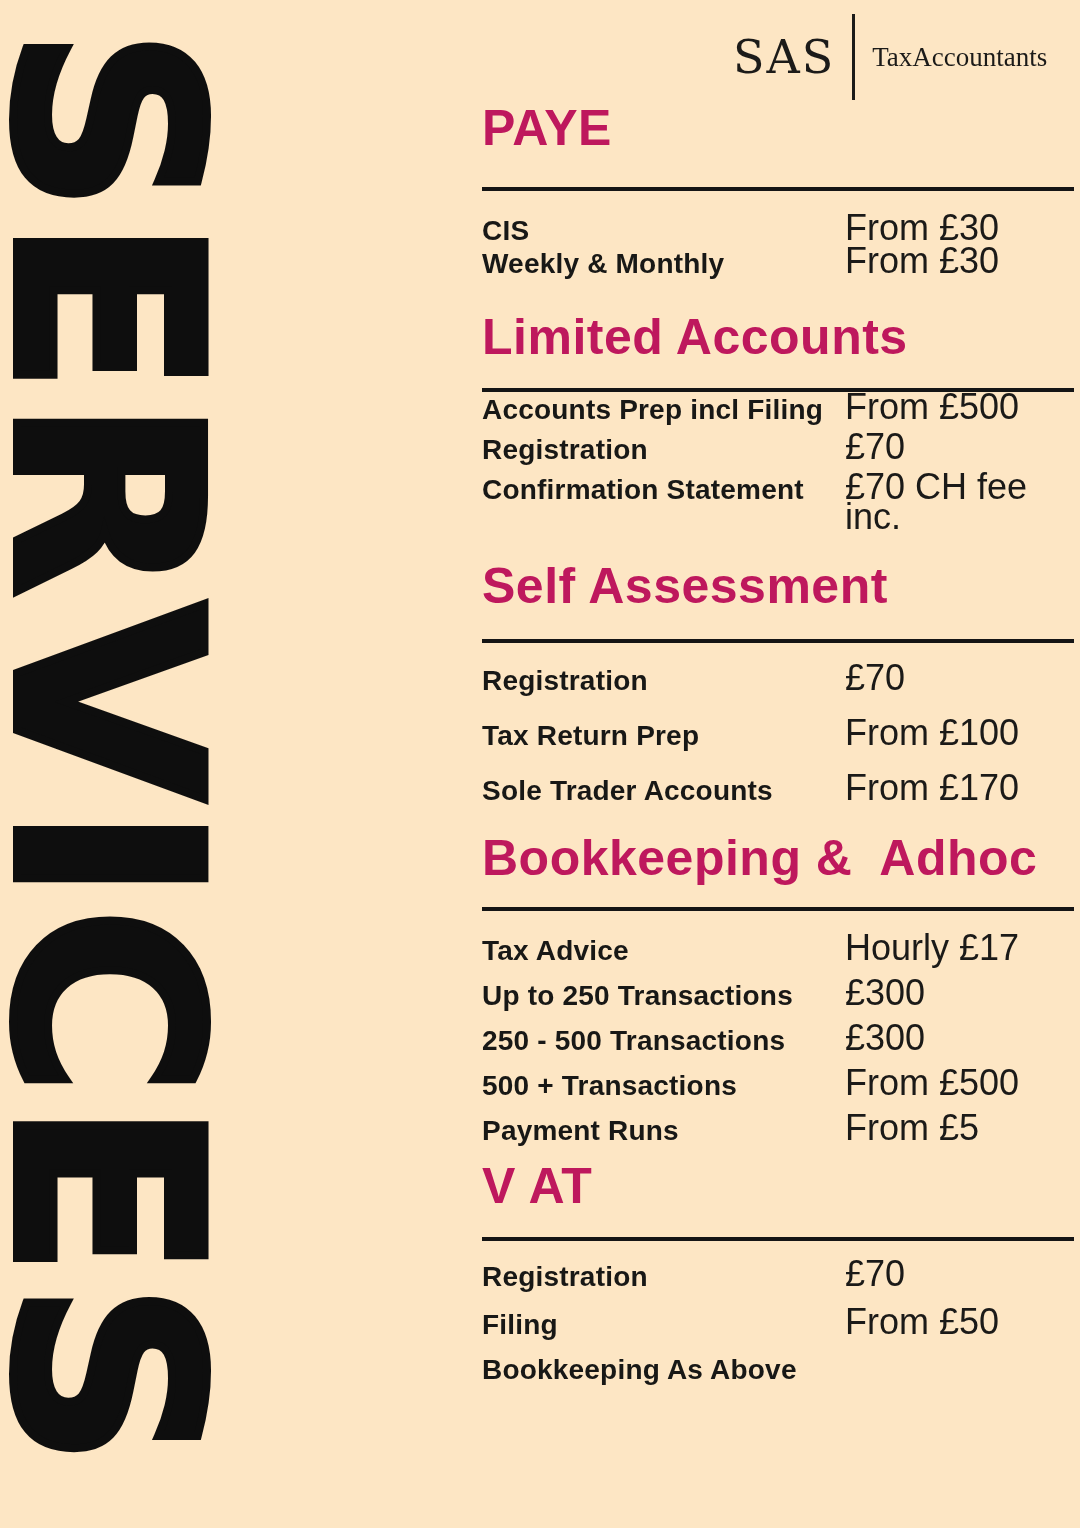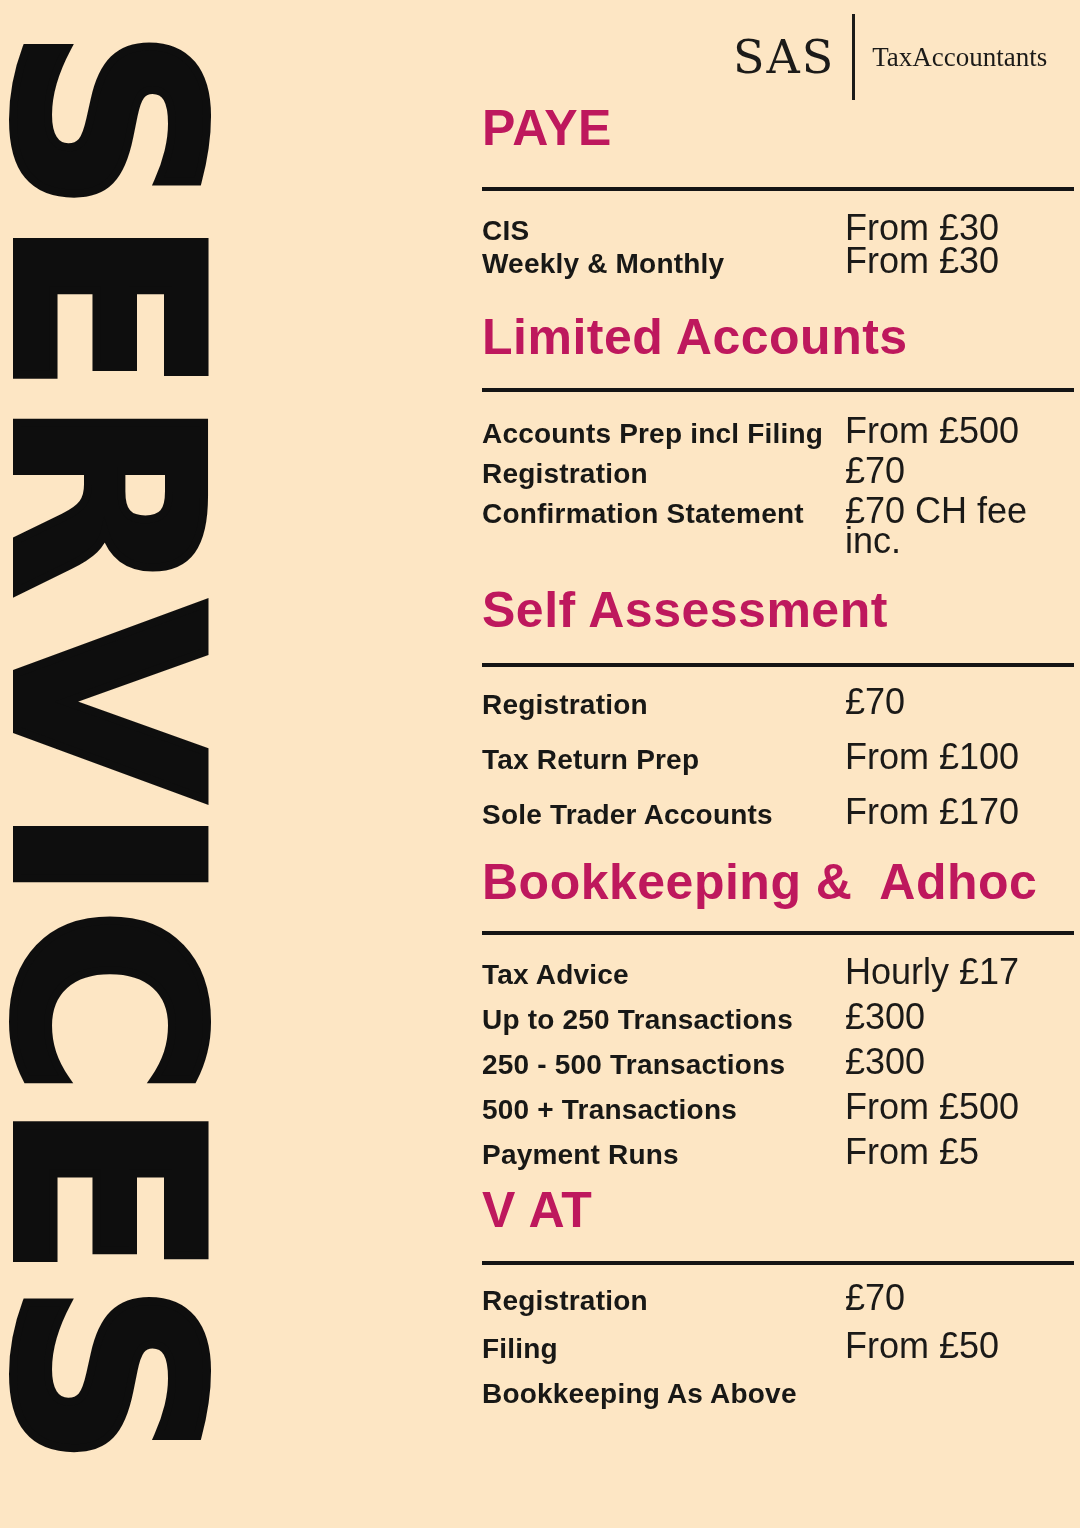--- a/index.html
+++ b/index.html
@@ -110,21 +110,21 @@
     color: #1b1a18;
   }
 
   
   #s1 { margin-top: 0; }
   #s1 .rule { margin-top: 30px; }
   #s1 .rows { margin-top: 22px; gap: 0; }
 
   #s2 { margin-top: 30px; }
   #s2 .rule { margin-top: 22px; }
-  #s2 .rows { margin-top: 24px; gap: 7px; }
+  #s2 .rows { margin-top: 0; gap: 7px; }
 
   #s3 { margin-top: 26px; }
   #s3 .rule { margin-top: 24px; }
   #s3 .rows { margin-top: 20px; gap: 22px; }
 
   #s4 { margin-top: 24px; }
   #s4 .rule { margin-top: 20px; }
   #s4 .rows { margin-top: 22px; gap: 12px; }
 
   #s5 { margin-top: 12px; }

